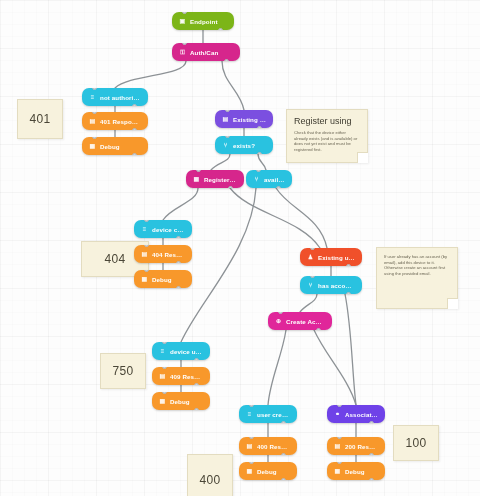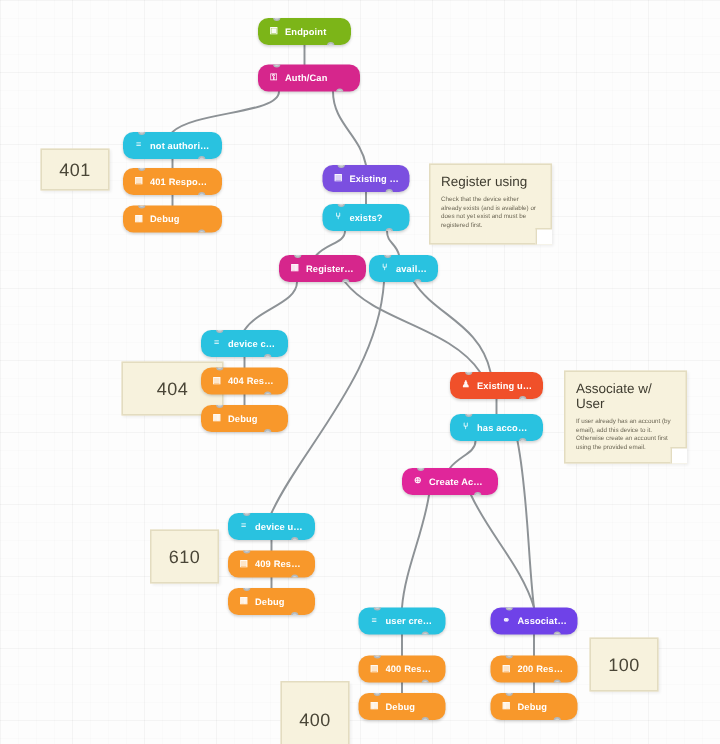--- a/index.html
+++ b/index.html
@@ -149,32 +149,31 @@
       <path d="M 181,360 L 181,367" fill="none" stroke="#8d9296" stroke-width="1.3" stroke-linecap="round"></path>
       <path d="M 181,385 L 181,392" fill="none" stroke="#8d9296" stroke-width="1.3" stroke-linecap="round"></path>
       <path d="M 286,330 C 282,356 270,380 268,405" fill="none" stroke="#8d9296" stroke-width="1.3" stroke-linecap="round"></path>
       <path d="M 314,330 C 326,356 348,378 356,405" fill="none" stroke="#8d9296" stroke-width="1.3" stroke-linecap="round"></path>
       <path d="M 268,423 L 268,437" fill="none" stroke="#8d9296" stroke-width="1.3" stroke-linecap="round"></path>
       <path d="M 268,455 L 268,462" fill="none" stroke="#8d9296" stroke-width="1.3" stroke-linecap="round"></path>
       <path d="M 356,423 L 356,437" fill="none" stroke="#8d9296" stroke-width="1.3" stroke-linecap="round"></path>
       <path d="M 356,455 L 356,462" fill="none" stroke="#8d9296" stroke-width="1.3" stroke-linecap="round"></path>
     </svg>
   <div id="notes-layer">
-      <div class="note note-badge" style="left: 27px; top: 99px; width: 46px; height: 28px;">401</div>
+      <div class="note note-badge" style="left: 17px; top: 99px; width: 46px; height: 40px;">401</div>
       <div class="note note-badge" style="left: 81px; top: 241px; width: 68px; height: 36px;">404</div>
-      <div class="note note-badge" style="left: 100px; top: 353px; width: 46px; height: 36px;">610</div>
+      <div class="note note-badge" style="left: 100px; top: 353px; width: 46px; height: 36px;">750</div>
       <div class="note note-badge" style="left: 187px; top: 434px; width: 46px; height: 52px; margin-top: 20px;">400</div>
       <div class="note note-badge" style="left: 393px; top: 425px; width: 46px; height: 36px;">100</div>
       <div class="note note-doc" style="left: 286px; top: 109px; width: 82px; height: 54px;">
         <div class="note-title">Register using</div>
         <div class="note-body">Check that the device either already exists (and is available) or does not yet exist and must be registered first.</div>
         <span class="fold"></span>
       </div>
       <div class="note note-doc" style="left: 376px; top: 247px; width: 82px; height: 62px;">
-        <div class="note-title">Associate w/ User</div>
         <div class="note-body">If user already has an account (by email), add this device to it. Otherwise create an account first using the provided email.</div>
         <span class="fold"></span>
       </div>
     </div>
   <div id="nodes-layer">
       <div class="node n-green" style="left: 172px; top: 12px; width: 62px;">
         <span class="port top" style="left: 10px;"></span>
         <span class="port bottom" style="left: 46px;"></span>
         <span class="glyph">▣</span>
         <span class="label">Endpoint</span>

